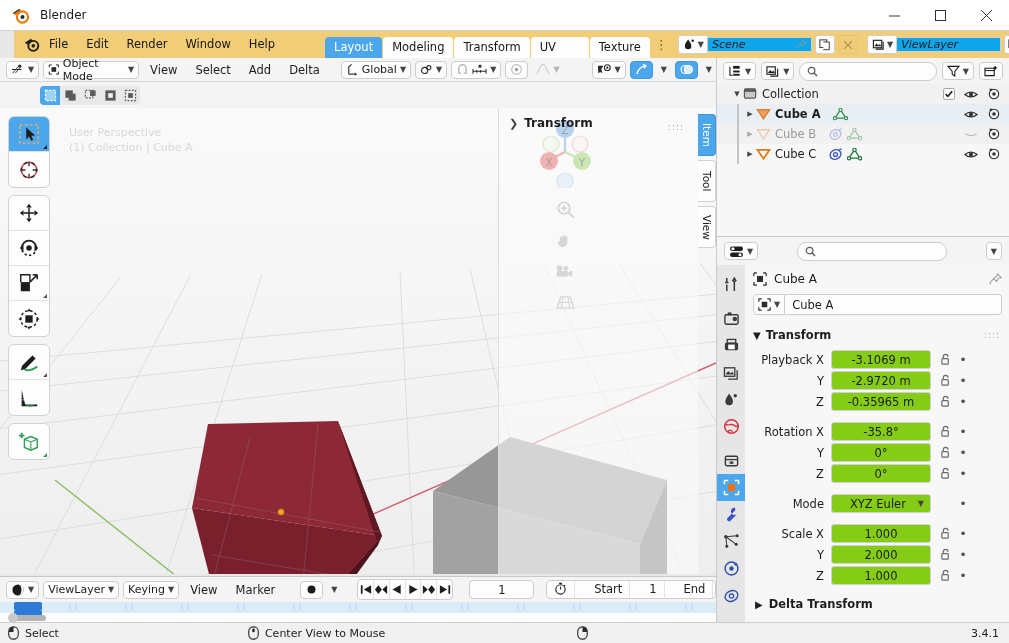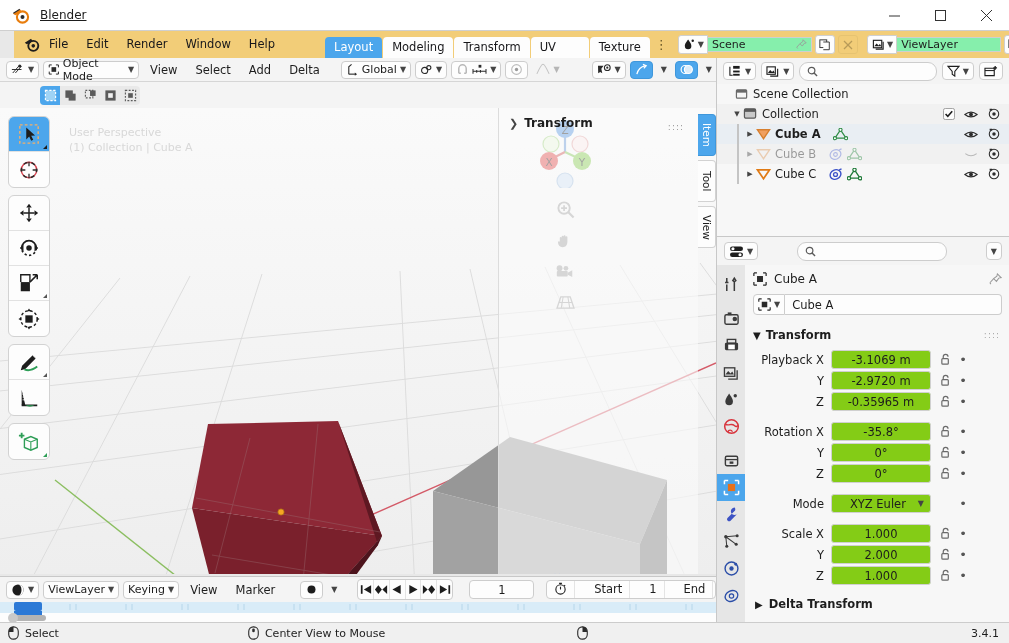--- a/index.html
+++ b/index.html
@@ -4,41 +4,41 @@
 <style>
   * { box-sizing: border-box; margin:0; padding:0; }
   html,body { width:1009px; height:643px; overflow:hidden; background:#fff;
     font-family:"DejaVu Sans","Liberation Sans",sans-serif; font-size:11.5px; color:#1d1d1d; }
   .app { position:relative; width:1009px; height:643px; background:#e8e8e8; }
 
   
   .titlebar { position:absolute; left:0; top:0; width:1009px; height:31px; background:#fff;
     border-bottom:1px solid #cfcfcf; display:flex; align-items:center; }
   .tb-logo { width:22px; height:22px; margin-left:9px; display:flex; align-items:center; justify-content:center; }
-  .tb-title { margin-left:9px; font-size:12px; color:#1d1d1d;text-decoration:underline; }
+  .tb-title { margin-left:9px; font-size:12px; color:#1d1d1d; }
   .tb-ctrls { position:absolute; right:0; top:0; height:31px; display:flex; }
   .tb-btn { width:46px; height:31px; display:flex; align-items:center; justify-content:center;
     font-size:13px; color:#333; }
 
   
   .topbar { position:absolute; left:14px; top:31px; width:1009px; height:27px; background:#f2cd78;
     display:flex; align-items:center; }
   .tm-logo { width:20px; height:20px; margin-left:9px; display:flex; align-items:center; justify-content:center; }
   .menu-item { padding:0 9px; height:27px; line-height:27px; font-size:11.5px; color:#17171a; cursor:default; }
   .wstabs { display:flex; align-items:flex-end; height:27px; margin-left:9px; }
   .wstab { height:21px; line-height:21px; padding:0 9px; font-size:11.5px; background:#fdfdfd;
     color:#17171a; margin-right:1px; border-radius:4px 4px 0 0; }
   .wstab.active { background:#4ca6ec; color:#fff;margin-left:32px; }
   .ws-more { color:#6b5a2a; font-size:13px; padding:0 4px; line-height:27px; }
 
   .scenebox { display:flex; align-items:center; height:19px; margin-left:6px; }
   .dd-ico { height:19px; display:flex; align-items:center; background:#fdfdfd; border:1px solid #cfcfcf;
     border-radius:3px 0 0 3px; padding:0 3px 0 4px; gap:2px; }
-  .txtfield { height:15px; background:#86efac; border:1px solid #cfcfcf; border-left:none;
-    display:flex; align-items:center; padding:0 4px; min-width:104px; font-size:11px; justify-content:space-between; }
+  .txtfield { height:15px; background:#0ea5e9; border:1px solid #cfcfcf; border-left:none;
+    display:flex; align-items:center; padding:0 4px; min-width:104px; font-size:11px; justify-content:space-between;font-style:italic; }
   .sq-btn { width:20px; height:19px; background:#fdfdfd; border:1px solid #cfcfcf; border-radius:3px;
     margin-left:3px; display:flex; align-items:center; justify-content:center; }
   .sq-btn.dim { background:#f2cd78; border-color:#ddbc6d; opacity:.55; }
 
   
   .vpheader { position:absolute; left:0; top:58px; width:716px; height:24px; background:#f4f4f4;
     border-bottom:1px solid #d6d6d6; display:flex; align-items:center; padding-left:6px; gap:4px; }
   .vprow2 { position:absolute; left:0; top:82px; width:716px; height:26px; background:#f4f4f4;
     display:flex; align-items:center; padding-left:40px; }
   .hb { height:18px; background:#fdfdfd; border:1px solid #cdcdcd; border-radius:4px;
@@ -779,30 +779,20 @@
         <svg width="14" height="13" viewBox="0 0 15 14">
             <path d="M1 3.5 h10 v8 h-10z" fill="none" stroke="#1d1d1d" stroke-width="1.2"></path>
             <path d="M1 6 h10" stroke="#1d1d1d" stroke-width="1.1"></path>
             <path d="M12 1 v4 M10 3 h4" stroke="#1d1d1d" stroke-width="1.4"></path>
           </svg>
       </div>
     </div>
 
     <div class="ol-rows">
 
-      <div class="ol-row">
-        <span style="width:12px"></span>
-        <span>
-          <svg width="14" height="13" viewBox="0 0 15 14">
-              <rect x="1.5" y="2" width="11" height="9" rx="1" fill="none" stroke="#6a6a6a" stroke-width="1.3"></rect>
-              <rect x="1.5" y="2" width="11" height="3" fill="#6a6a6a"></rect>
-            </svg>
-        </span>
-        <span class="olname">Scene Collection</span>
-      </div>
 
       <div class="ol-row alt">
         <span class="disc" style="margin-left:8px">▼</span>
         <span>
           <svg width="15" height="14" viewBox="0 0 16 15">
               <rect x="1.5" y="2" width="12" height="10" rx="1.5" fill="#c8c8c8" stroke="#5a5a5a" stroke-width="1.3"></rect>
               <rect x="1.5" y="2" width="12" height="3.2" fill="#5a5a5a"></rect>
             </svg>
         </span>
         <span class="olname">Collection</span>

